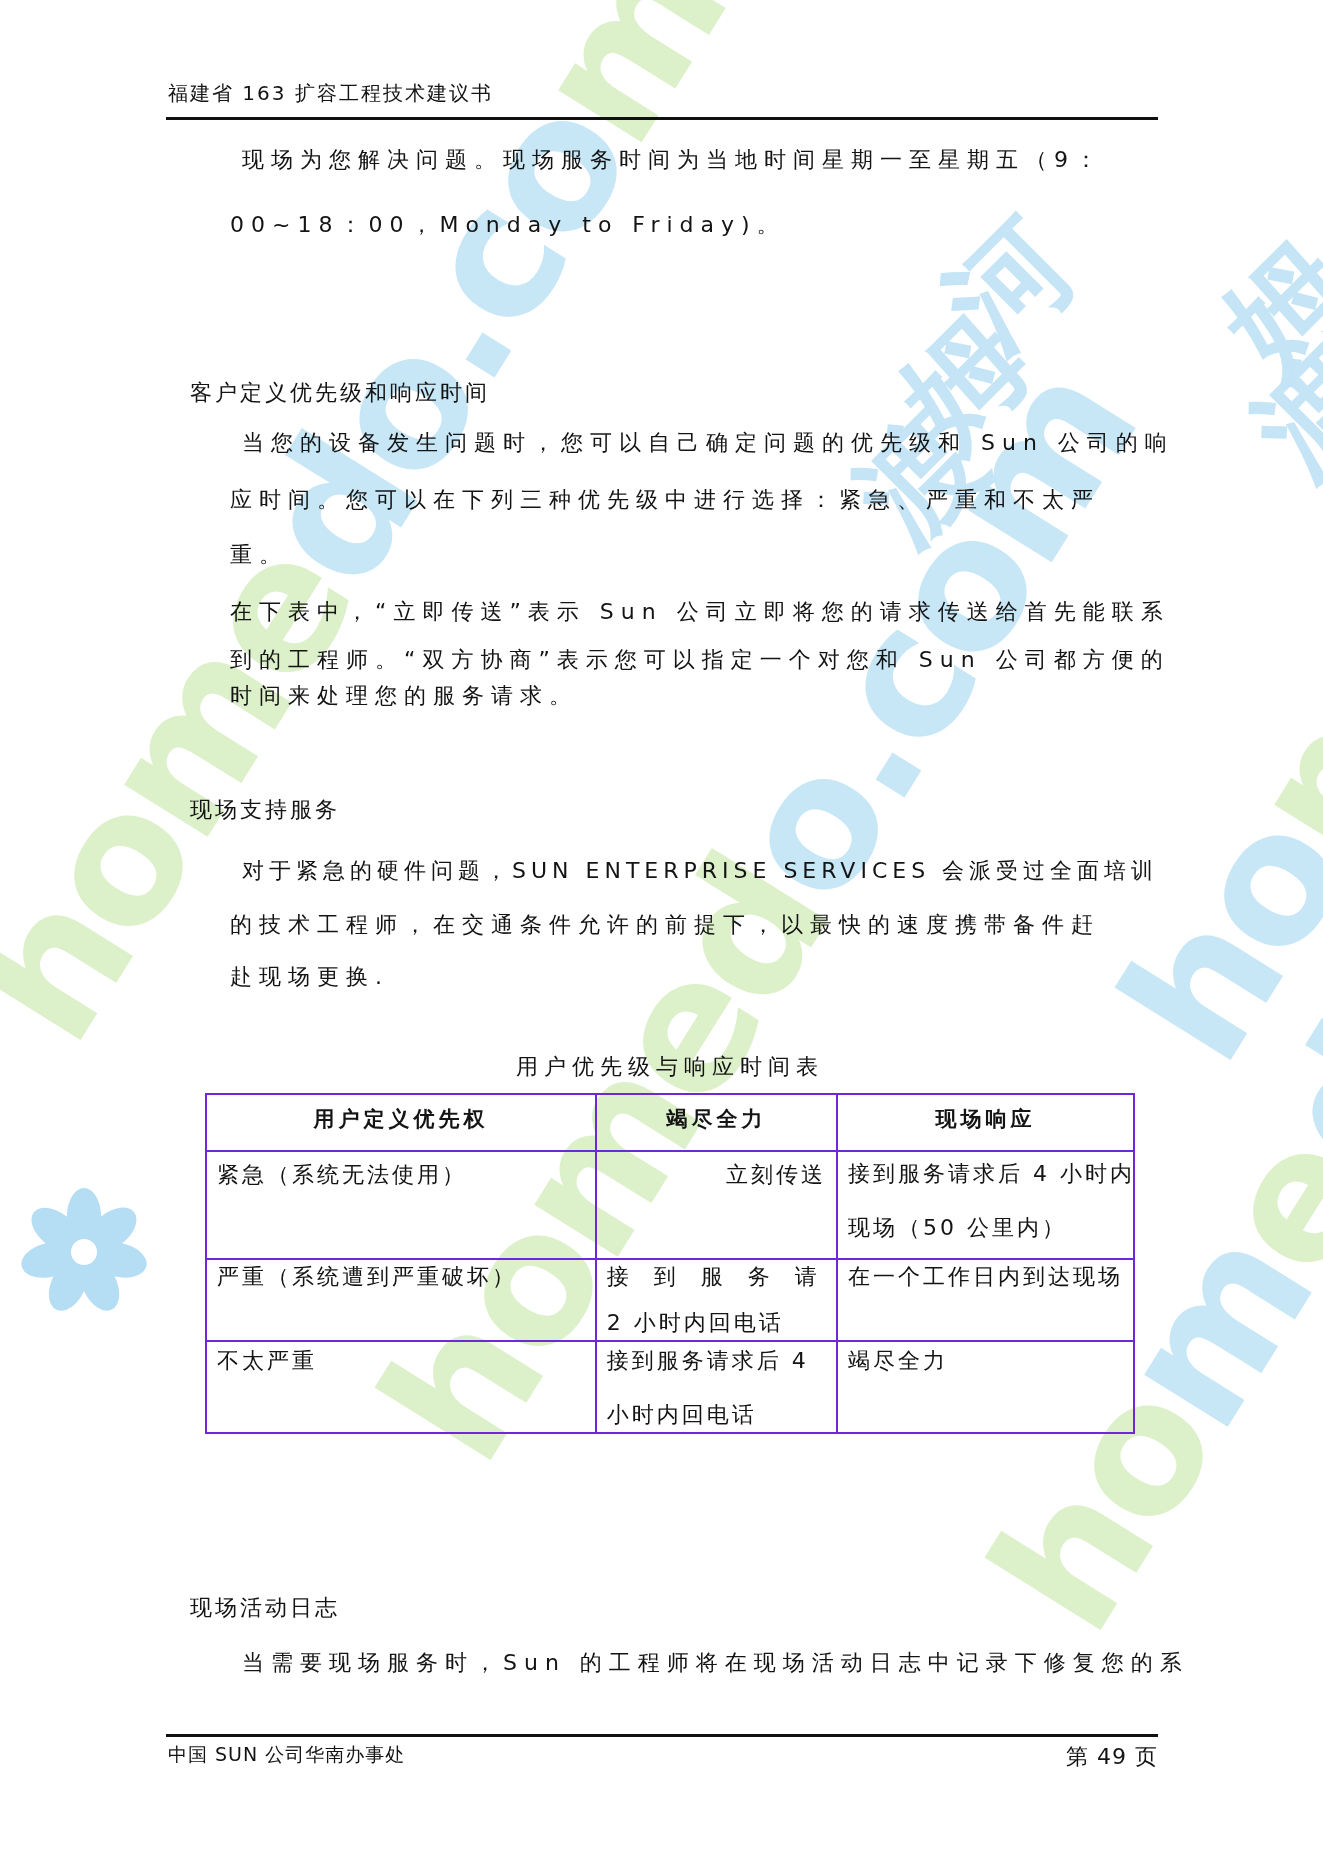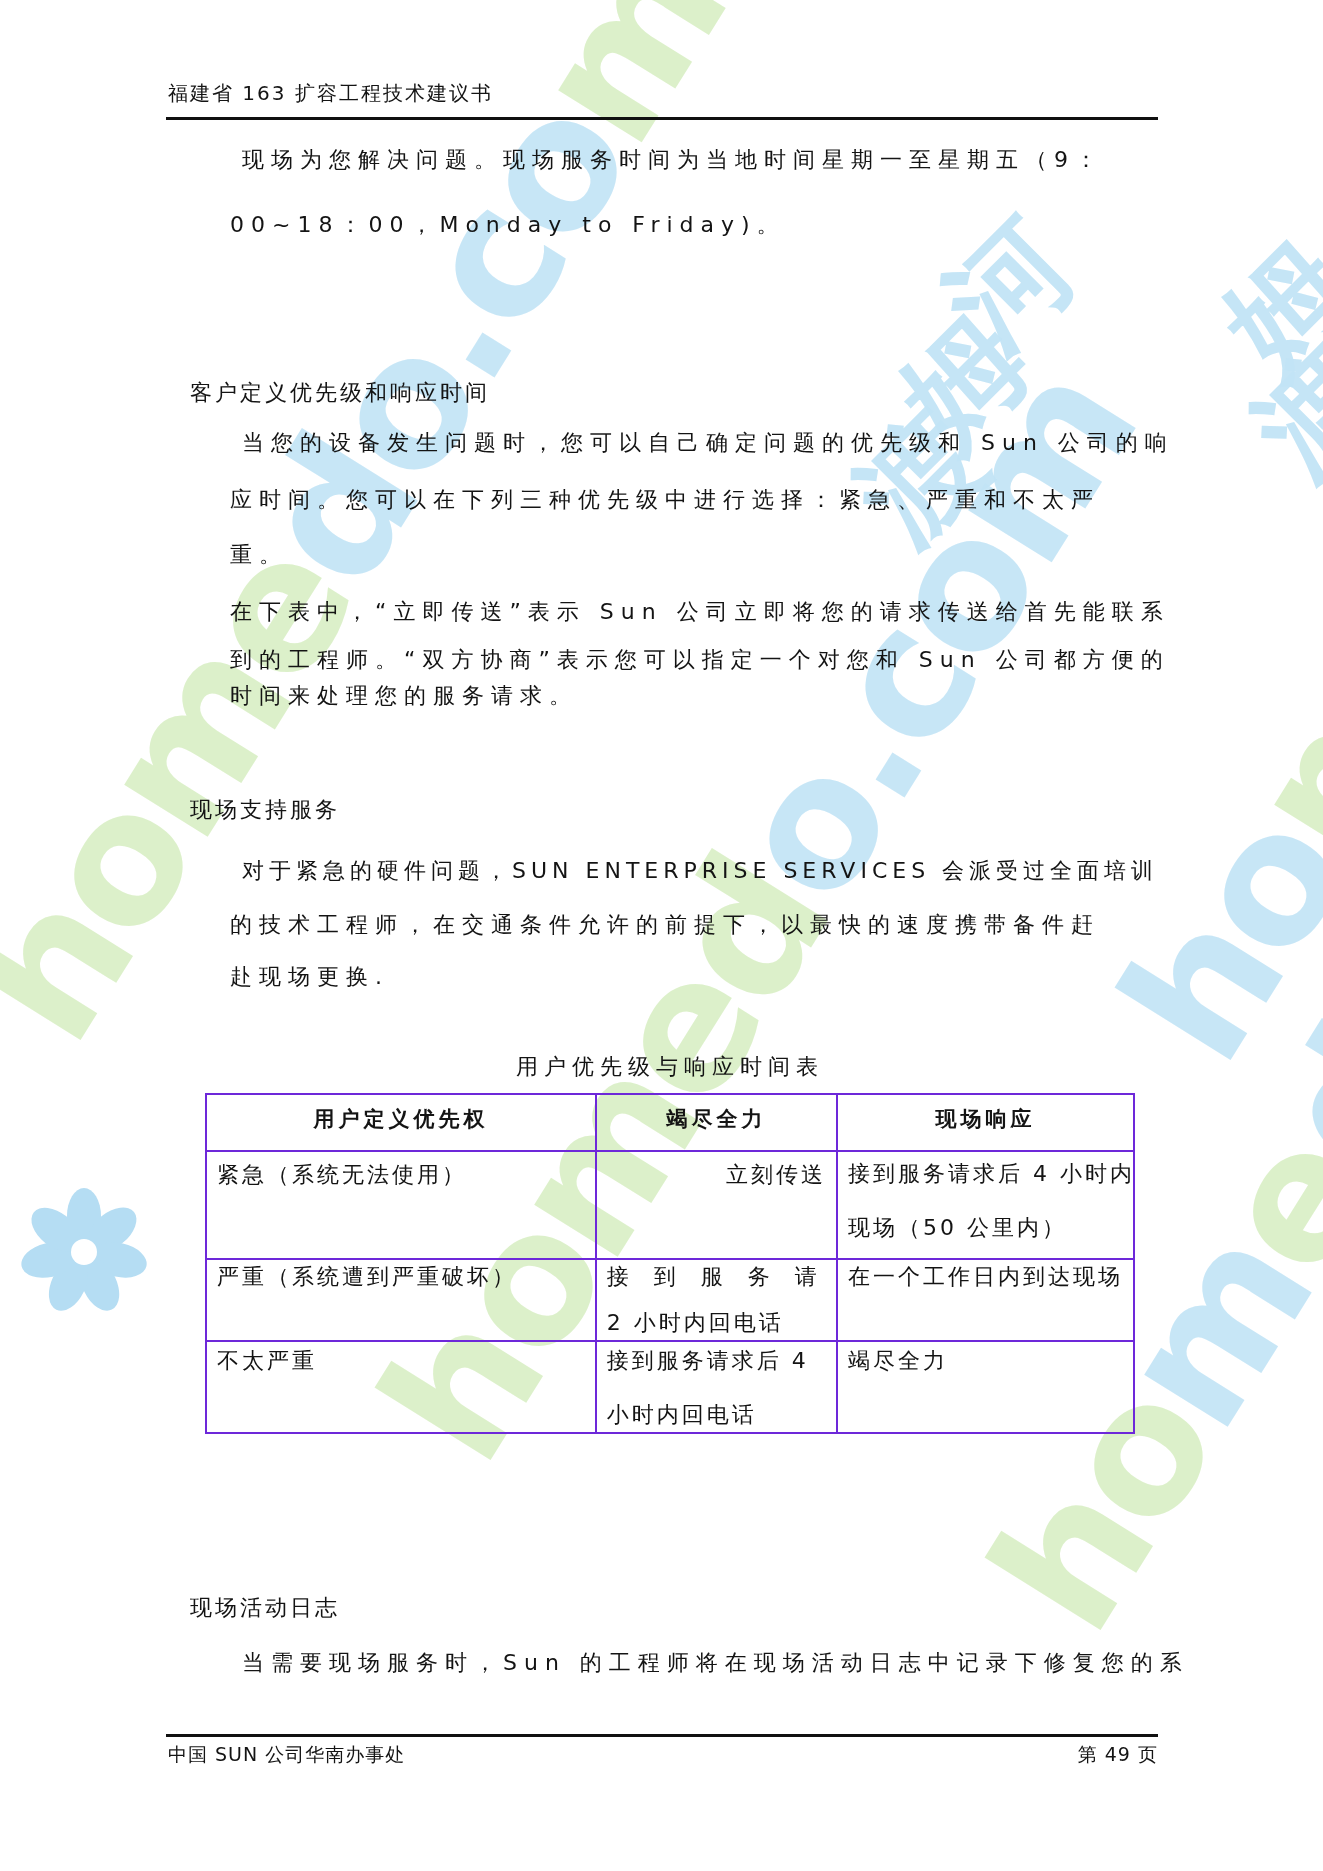--- a/index.html
+++ b/index.html
@@ -56,21 +56,21 @@
   .r1 td:nth-child(3) .cell-line:first-child{padding-top:8px;}
   .r1 td:nth-child(3) .cell-line+ .cell-line{margin-top:26px;}
   .r2 .cell-line{padding-top:4px;line-height:26px;}
   .r2 td:nth-child(2) .cell-line+ .cell-line{margin-top:16px;}
   .r3 .cell-line{padding-top:6px;line-height:26px;}
   .r3 td:nth-child(2) .cell-line+ .cell-line{margin-top:22px;}
   .td-center{text-align:right;}
   .wide-ls{letter-spacing:9px;}
   
   .footer-left{position:absolute;left:168px;top:1742px;font-size:19px;letter-spacing:1px;}
-  .footer-right{position:absolute;right:165px;top:1742px;font-size:19px;letter-spacing:1px;}
+  .footer-right{position:absolute;right:165px;top:1742px;font-size:22px;letter-spacing:1px;}
 </style>
 </head>
 <body>
 
 <div class="page">
 
   <div class="wm-layer">
     <div class="wm-band" style="left:20px;top:930px"><span style="color: rgb(217, 239, 197);">h</span><span style="color: rgb(217, 239, 197);">o</span><span style="color: rgb(217, 239, 197);">m</span><span style="color: rgb(217, 239, 197);">e</span><span style="color: rgb(194, 228, 246);">d</span><span style="color: rgb(194, 228, 246);">o</span><span style="color: rgb(194, 228, 246);">.</span><span style="color: rgb(194, 228, 246);">c</span><span style="color: rgb(194, 228, 246);">o</span><span style="color: rgb(217, 239, 197);">m</span></div>
     <div class="wm-band" style="left:430px;top:1350px"><span style="color: rgb(217, 239, 197);">h</span><span style="color: rgb(217, 239, 197);">o</span><span style="color: rgb(217, 239, 197);">m</span><span style="color: rgb(217, 239, 197);">e</span><span style="color: rgb(217, 239, 197);">d</span><span style="color: rgb(194, 228, 246);">o</span><span style="color: rgb(194, 228, 246);">.</span><span style="color: rgb(194, 228, 246);">c</span><span style="color: rgb(194, 228, 246);">o</span><span style="color: rgb(194, 228, 246);">m</span></div>
     <div class="wm-band" style="left:1040px;top:1520px"><span style="color: rgb(217, 239, 197);">h</span><span style="color: rgb(217, 239, 197);">o</span><span style="color: rgb(194, 228, 246);">m</span><span style="color: rgb(217, 239, 197);">e</span><span style="color: rgb(194, 228, 246);">d</span><span style="color: rgb(194, 228, 246);">o</span></div>

